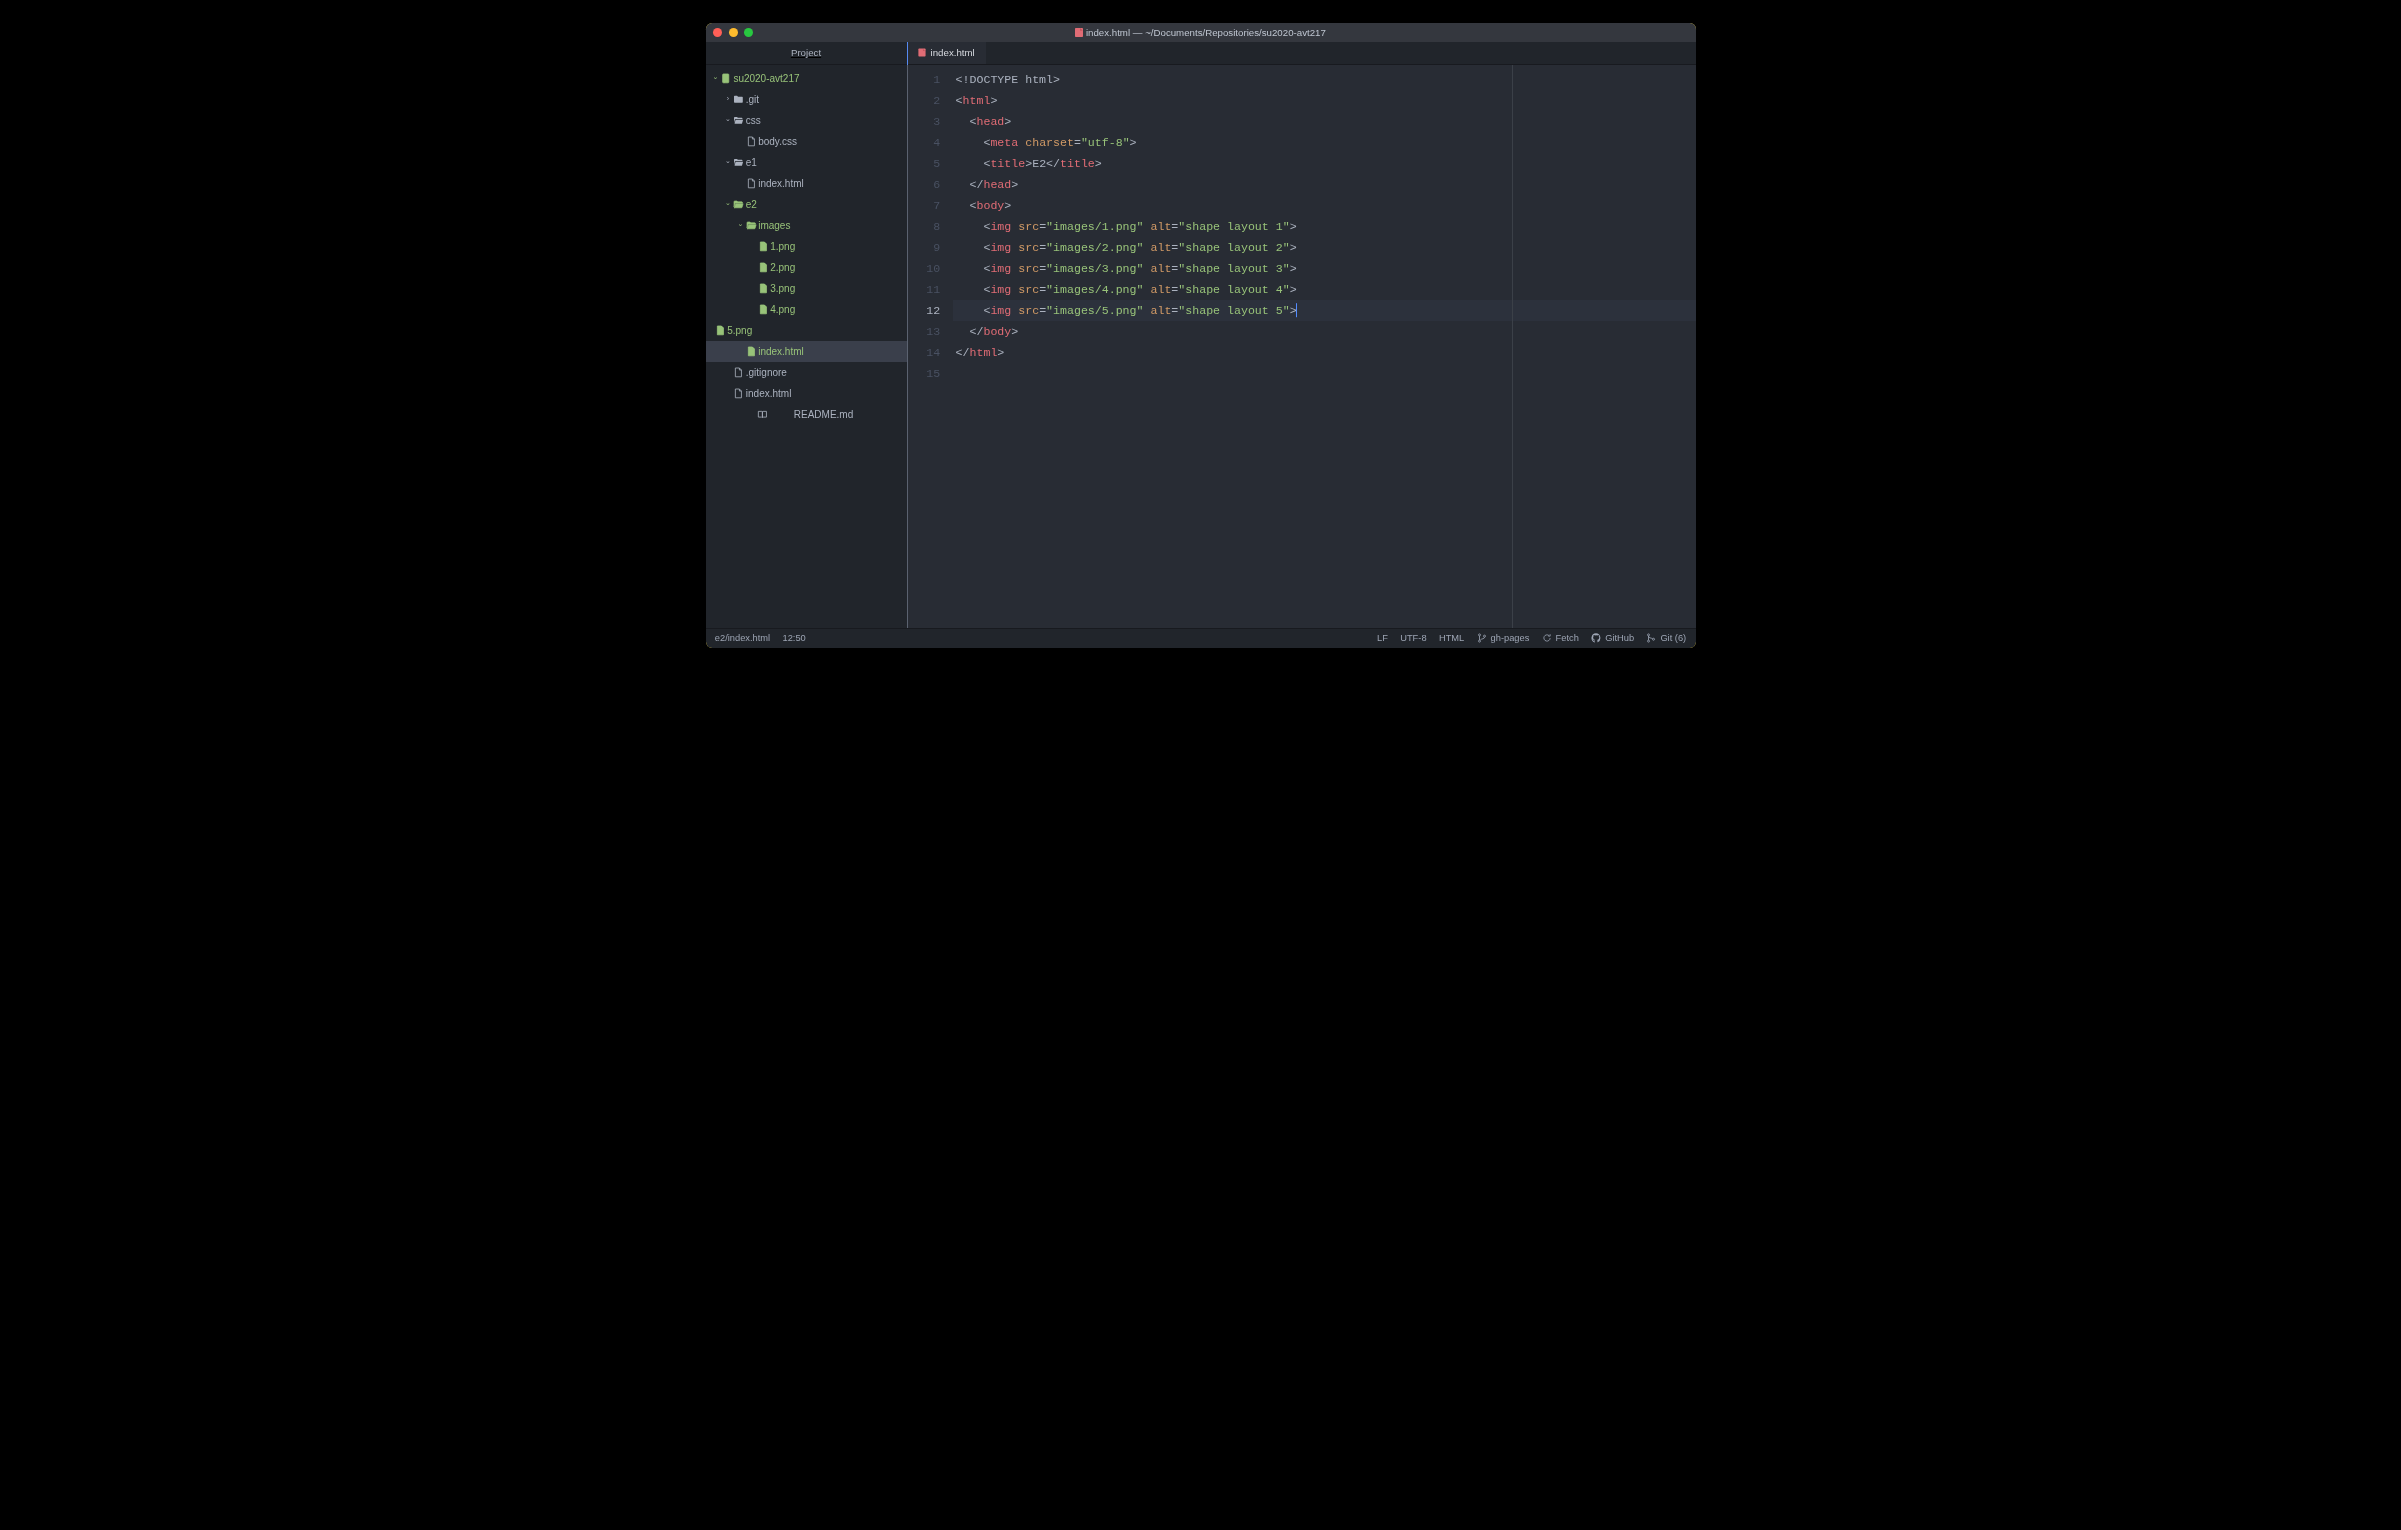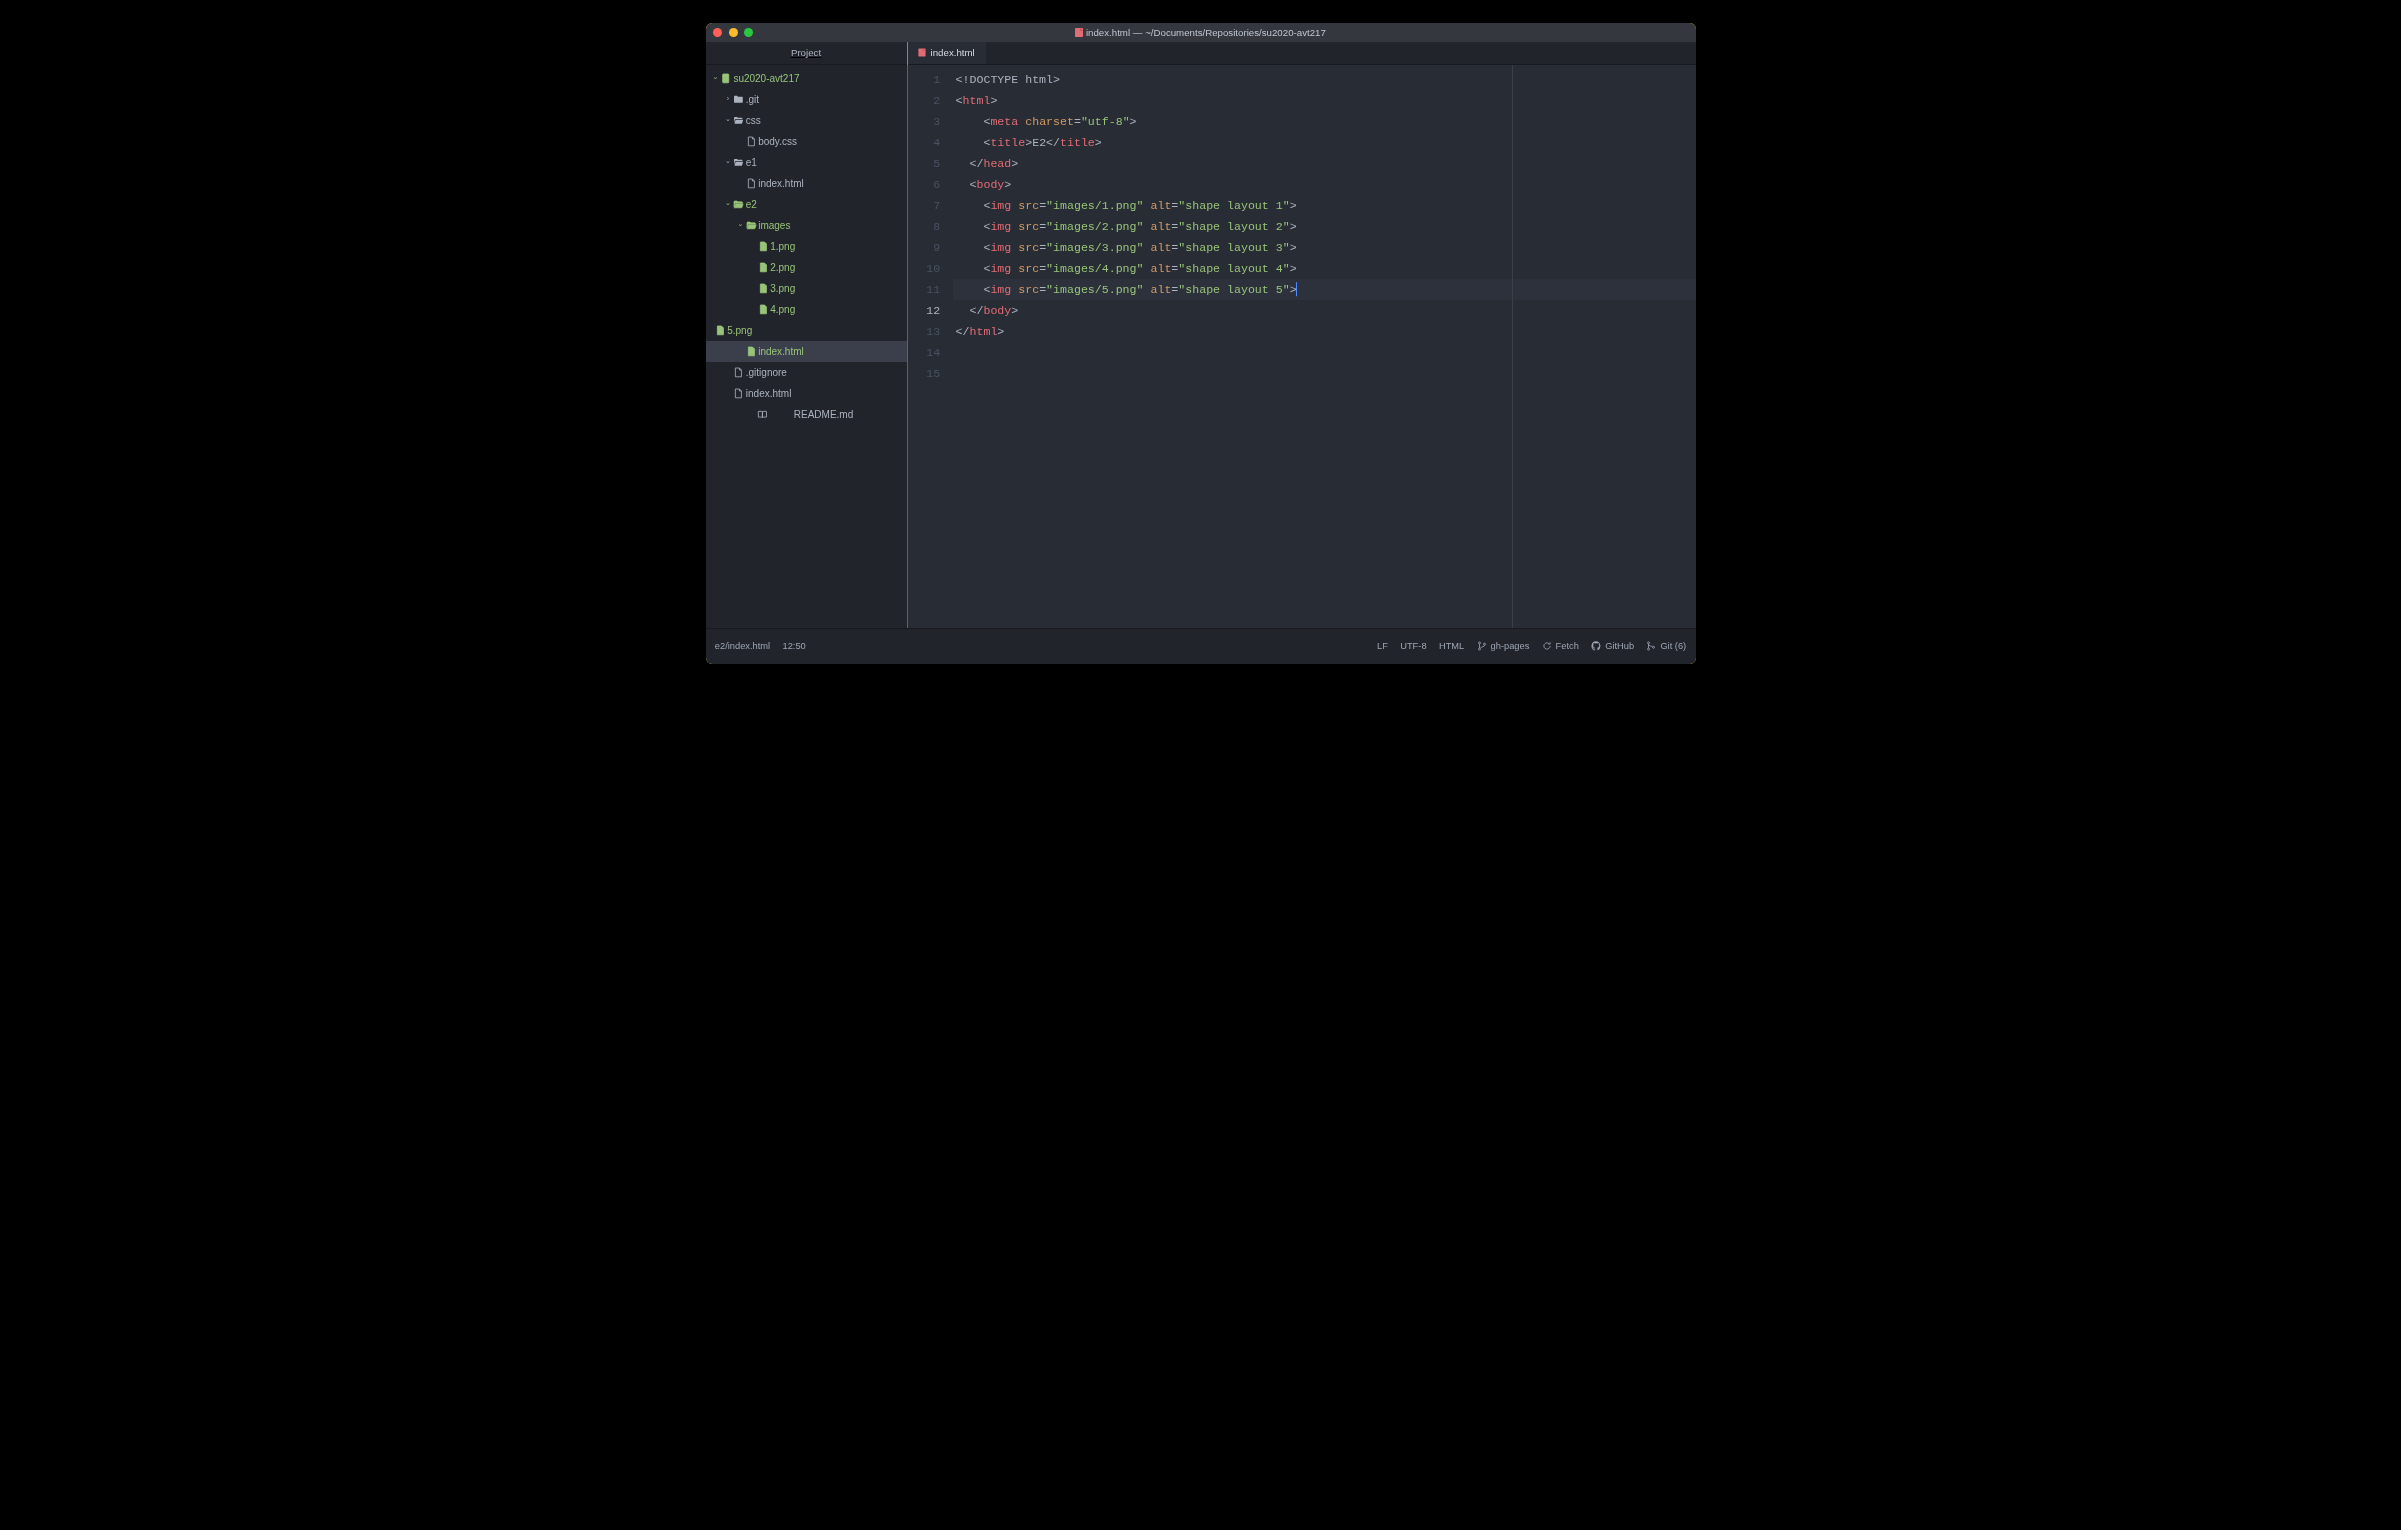--- a/index.html
+++ b/index.html
@@ -61,21 +61,21 @@
 .code .hl { background:#2c313c; }
 .cursor { display:inline-block; width:1.5px; height:14.7px; background:#528bff; vertical-align:middle; transform:translateY(-0.8px); margin-left:-0.8px;}
 .c-punct { color:#abb2bf; }
 .c-tag { color:#e06c75; }
 .c-attr { color:#d19a66; }
 .c-str { color:#98c379; }
 .c-doctype { color:#abb2bf; }
 .c-title { color:#abb2bf; }
 .wrap-guide { position:absolute; top:0; bottom:0; left:calc(45px + 3.1px + 80ch); width:0.8px; background:#3b4048; }
 .statusbar {
-  height:36px; background:#21252b; display:flex; align-items:center;
+  height:20px; background:#21252b; display:flex; align-items:center;
   justify-content:space-between; color:#9da5b4; font-size:9.3px;
   padding:0 9.3px; border-top:0.8px solid #181a1f;
 }
 .sb-left, .sb-right { display:flex; align-items:center; gap:12.4px; }
 .sb-item { display:flex; align-items:center; gap:3.9px; cursor:pointer; }
 .sb-item svg { width:10px; height:10px; }
 </style>
 </head>
 <body>
 
@@ -286,20 +286,21 @@
             <div class="ln">10</div>
             <div class="ln">11</div>
             <div class="ln" style="color: rgb(171, 178, 191);">12</div>
             <div class="ln">13</div>
             <div class="ln">14</div>
             <div class="ln">15</div>
           </div>
         <div class="code" id="code">
             <div class="cl"><span class="c-punct">&lt;</span><span class="c-doctype">!DOCTYPE html</span><span class="c-punct">&gt;</span></div>
             <div class="cl"><span class="c-punct">&lt;</span><span class="c-tag">html</span><span class="c-punct">&gt;</span></div>
+            <div class="cl">  <span class="c-punct">&lt;</span><span class="c-tag">head</span><span class="c-punct">&gt;</span></div>
             <div class="cl">    <span class="c-punct">&lt;</span><span class="c-tag">meta</span><span class=""> </span><span class="c-attr">charset</span><span class="c-punct">=</span><span class="c-str">"utf-8"</span><span class="c-punct">&gt;</span></div>
             <div class="cl">    <span class="c-punct">&lt;</span><span class="c-tag">title</span><span class="c-punct">&gt;</span><span class="c-title">E2</span><span class="c-punct">&lt;/</span><span class="c-tag">title</span><span class="c-punct">&gt;</span></div>
             <div class="cl">  <span class="c-punct">&lt;/</span><span class="c-tag">head</span><span class="c-punct">&gt;</span></div>
             <div class="cl">  <span class="c-punct">&lt;</span><span class="c-tag">body</span><span class="c-punct">&gt;</span></div>
             <div class="cl">    <span class="c-punct">&lt;</span><span class="c-tag">img</span><span class=""> </span><span class="c-attr">src</span><span class="c-punct">=</span><span class="c-str">"images/1.png"</span><span class=""> </span><span class="c-attr">alt</span><span class="c-punct">=</span><span class="c-str">"shape layout 1"</span><span class="c-punct">&gt;</span></div>
             <div class="cl">    <span class="c-punct">&lt;</span><span class="c-tag">img</span><span class=""> </span><span class="c-attr">src</span><span class="c-punct">=</span><span class="c-str">"images/2.png"</span><span class=""> </span><span class="c-attr">alt</span><span class="c-punct">=</span><span class="c-str">"shape layout 2"</span><span class="c-punct">&gt;</span></div>
             <div class="cl">    <span class="c-punct">&lt;</span><span class="c-tag">img</span><span class=""> </span><span class="c-attr">src</span><span class="c-punct">=</span><span class="c-str">"images/3.png"</span><span class=""> </span><span class="c-attr">alt</span><span class="c-punct">=</span><span class="c-str">"shape layout 3"</span><span class="c-punct">&gt;</span></div>
             <div class="cl">    <span class="c-punct">&lt;</span><span class="c-tag">img</span><span class=""> </span><span class="c-attr">src</span><span class="c-punct">=</span><span class="c-str">"images/4.png"</span><span class=""> </span><span class="c-attr">alt</span><span class="c-punct">=</span><span class="c-str">"shape layout 4"</span><span class="c-punct">&gt;</span></div>
             <div class="cl hl">    <span class="c-punct">&lt;</span><span class="c-tag">img</span><span class=""> </span><span class="c-attr">src</span><span class="c-punct">=</span><span class="c-str">"images/5.png"</span><span class=""> </span><span class="c-attr">alt</span><span class="c-punct">=</span><span class="c-str">"shape layout 5"</span><span class="c-punct">&gt;</span><span class="cursor"></span></div>
             <div class="cl">  <span class="c-punct">&lt;/</span><span class="c-tag">body</span><span class="c-punct">&gt;</span></div>

